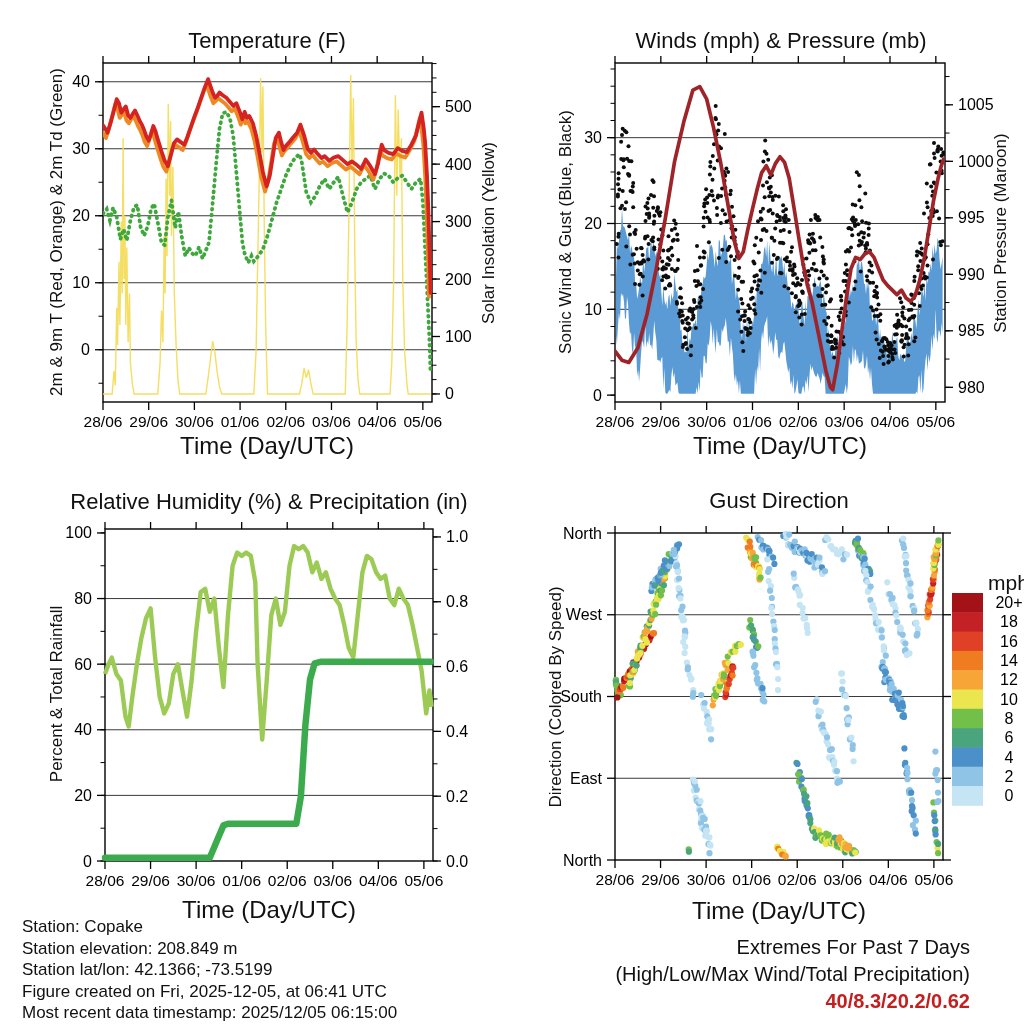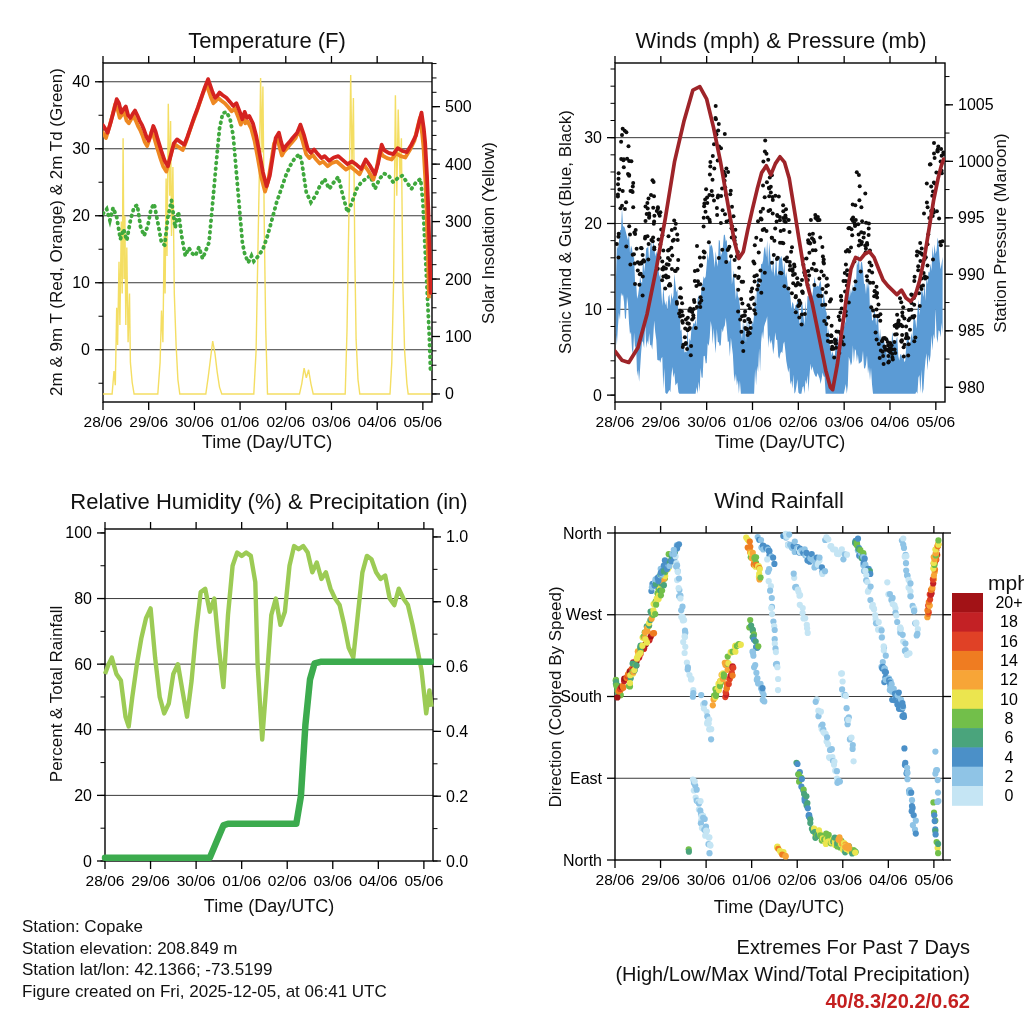--- a/index.html
+++ b/index.html
@@ -1,20 +1,20 @@
 <!DOCTYPE html>
 <html><head>
 <meta charset="utf-8">
 <style>
   html,body{margin:0;padding:0;background:#fff;}
   .page{position:relative;width:1024px;height:1024px;background:#ffffff;
         font-family:"Liberation Sans",sans-serif;color:#111;overflow:hidden;}
   .lbl{position:absolute;white-space:nowrap;}
   .title{font-size:22px;text-align:center;}
-  .xlabel{font-size:18px;text-align:center;}
+  .xlabel{font-size:24px;text-align:center;}
   .vlabel{font-size:17px;transform:translate(-50%,-50%) rotate(-90deg);}
   .footerL{position:absolute;left:22px;top:916px;font-size:17px;line-height:21.5px;}
   .footerR{position:absolute;right:54px;top:934px;font-size:20px;line-height:27px;text-align:right;}
   .footerR .vals{font-weight:bold;}
   .mphlbl{font-size:21px;}
   svg{position:absolute;left:0;top:0;}
 </style>
 </head>
 <body>
 
@@ -2011,41 +2011,42 @@
         <rect x="952" y="766.7" width="31" height="19.8" fill="#8fc4e6"></rect>
         <text x="1009" y="781.85" text-anchor="middle" font-size="16">2</text>
         <rect x="952" y="786" width="31" height="19.8" fill="#c5e5f4"></rect>
         <text x="1009" y="801.15" text-anchor="middle" font-size="16">0</text>
       </g>
     </svg>
 
   <div class="lbl title" style="left:67px;top:28px;width:400px;">Temperature (F)</div>
   <div class="lbl title" style="left:581px;top:28px;width:400px;">Winds (mph) &amp; Pressure (mb)</div>
   <div class="lbl title" style="left:19px;top:489px;width:500px;">Relative Humidity (%) &amp; Precipitation (in)</div>
-  <div class="lbl title" style="left:579px;top:488px;width:400px;">Wind Rainfall</div>
+  <div class="lbl title" style="left:579px;top:488px;width:400px;">Gust Direction</div>
 
   <div class="lbl xlabel" style="left:117px;top:432px;width:300px;">Time (Day/UTC)</div>
   <div class="lbl xlabel" style="left:630px;top:432px;width:300px;">Time (Day/UTC)</div>
   <div class="lbl xlabel" style="left:119px;top:896px;width:300px;">Time (Day/UTC)</div>
   <div class="lbl xlabel" style="left:629px;top:897px;width:300px;">Time (Day/UTC)</div>
 
   <div class="lbl vlabel" style="left:57px;top:232px;">2m &amp; 9m T (Red, Orange) &amp; 2m Td (Green)</div>
   <div class="lbl vlabel" style="left:489px;top:233px;">Solar Insolation (Yellow)</div>
   <div class="lbl vlabel" style="left:566px;top:232px;">Sonic Wind &amp; Gust (Blue, Black)</div>
   <div class="lbl vlabel" style="left:1001px;top:233px;">Station Pressure (Maroon)</div>
   <div class="lbl vlabel" style="left:57px;top:694px;">Percent &amp; Total Rainfall</div>
   <div class="lbl vlabel" style="left:556px;top:697px;">Direction (Colored By Speed)</div>
 
   <div class="lbl mphlbl" style="left:988px;top:571px;">mph</div>
 
   <div class="footerL">
     <div>Station: Copake</div>
     <div>Station elevation: 208.849 m</div>
     <div>Station lat/lon: 42.1366; -73.5199</div>
     <div>Figure created on Fri, 2025-12-05, at 06:41 UTC</div>
+    <div>Most recent data timestamp: 2025/12/05 06:15:00</div>
   </div>
 
   <div class="footerR">
     <div>Extremes For Past 7 Days</div>
     <div>(High/Low/Max Wind/Total Precipitation)</div>
     <div class="vals" id="extremes-vals" style="color: rgb(196, 31, 31);">40/8.3/20.2/0.62</div>
   </div>
 
 </div>
 

